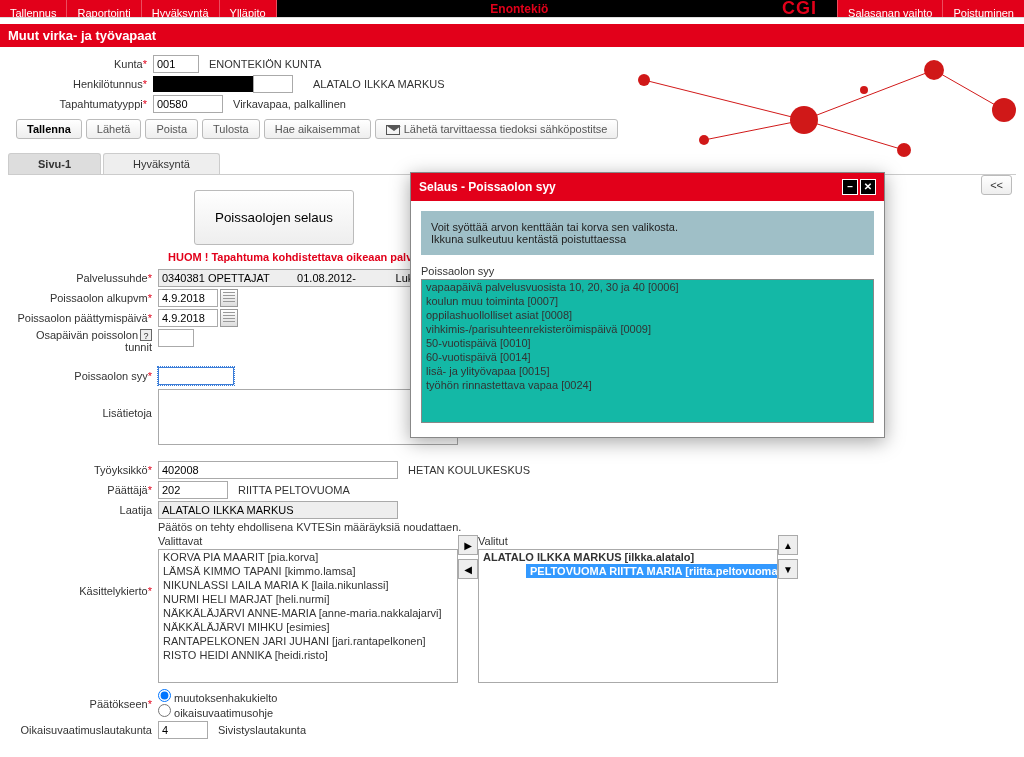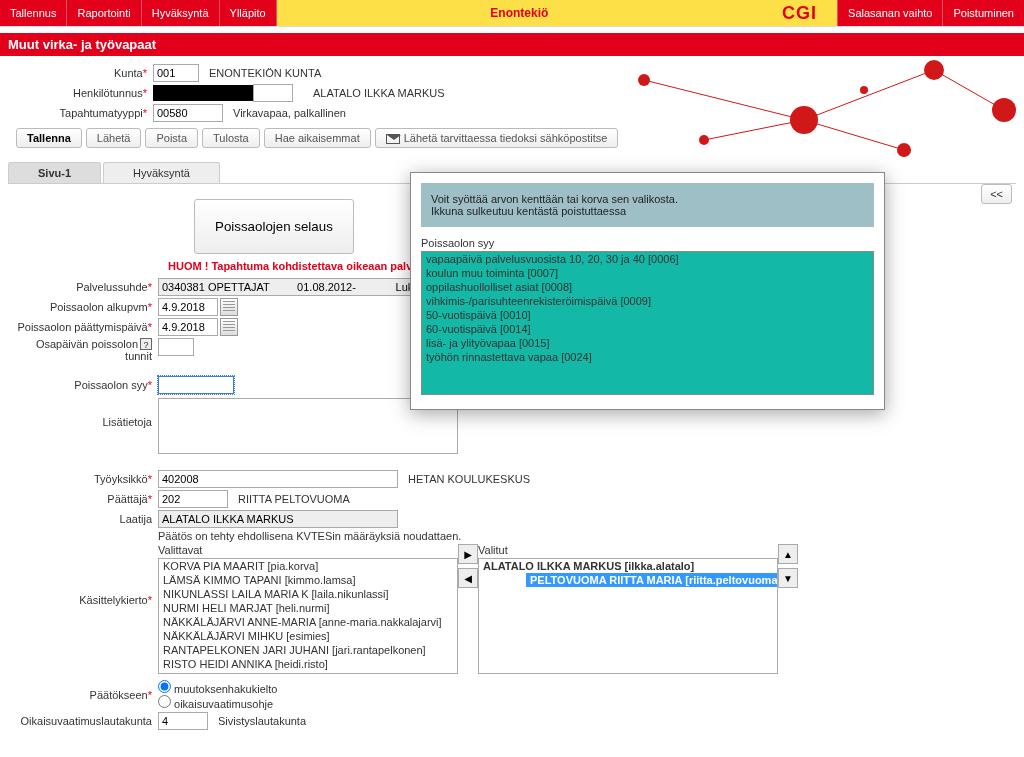--- a/index.html
+++ b/index.html
@@ -1,17 +1,17 @@
 <!DOCTYPE html>
 <html><head>
 <meta charset="utf-8">
 <style>
 * { box-sizing: border-box; margin: 0; padding: 0; }
 body { font-family: Arial, sans-serif; font-size: 11px; background: #fff; color: #333; width: 1024px; }
-.topbar { display: flex; align-items: center; background: #fde047; border-bottom: 1px solid #ddd; height: 27px; justify-content: space-between; }
+.topbar { display: flex; align-items: center; background: #000000; border-bottom: 1px solid #ddd; height: 18px; justify-content: space-between; }
 .topbar-left { display: flex; background: #e2001a; height: 100%; }
 .topbar-left .titem { color: #fff; padding: 0 10px; line-height: 26px; cursor: pointer; border-right: 1px solid rgba(255,255,255,0.3); font-size: 11px; }
 .topbar-center { flex: 1; text-align: center; color: #e2001a; font-weight: bold; font-size: 12px; }
 .topbar-logo { color: #e2001a; font-weight: bold; font-size: 18px; padding: 0 20px; letter-spacing: 1px; }
 .topbar-right { display: flex; background: #e2001a; height: 100%; }
 .topbar-right .titem { color: #fff; padding: 0 10px; line-height: 26px; cursor: pointer; font-size: 11px; border-left: 1px solid rgba(255,255,255,0.3); }
 .redband { background: #e2001a; color: #fff; padding: 4px 8px; font-weight: bold; font-size: 13px; margin-top: 6px; }
 .decor { position: absolute; top: 50px; right: 0; width: 420px; height: 110px; z-index: 0; opacity: 0.9; }
 .decor svg circle { fill: #c00; }
 .decor svg line { stroke: #c00; stroke-width: 1; }
@@ -30,21 +30,21 @@
 .tabs { display:flex; border-bottom:1px solid #ccc; margin:8px 8px 0 8px;}
 .tab { border:1px solid #ccc; border-bottom:none; padding:4px 29px; background:#eee; margin-right:2px; border-radius:3px 3px 0 0; cursor:pointer; font-size:11px;}
 .tab.active { background:#ddd; font-weight:bold; }
 .panel { margin:8px; border:1px solid transparent; padding:4px; }
 .browsebtn { border:1px solid #bbb; border-radius:3px; background:linear-gradient(#fff,#eee); padding:19px 20px; cursor:pointer;margin-left:36px; }
 .warn { color:#e2001a; font-weight:bold; margin:6px 0 6px 155px; font-size:11px; }
 .dateicon { display:inline-block; width:18px; height:18px; border:1px solid #999; background:linear-gradient(#fff,#ddd); vertical-align:middle; margin-left:2px; cursor:pointer; position:relative;}
 .dateicon::before{content:"";position:absolute;top:2px;left:2px;right:2px;bottom:2px;background:repeating-linear-gradient(#999,#999 1px,transparent 1px,transparent 3px);}
 .help {display:inline-block;width:12px;height:12px;border:1px solid #666;font-size:9px;text-align:center;line-height:12px;background:#eee;margin-left:2px;}
 textarea { resize:none; }
-.listbox { border:1px solid #aaa; background:#fff; height:116px; overflow-y:scroll; font-size:11px; }
+.listbox { border:1px solid #aaa; background:#fff; height:134px; overflow-y:scroll; font-size:11px; }
 .listbox div { padding:1px 4px; white-space:nowrap; }
 .listbox div.sel { background:#3399ff; color:#fff;margin-left:47px; }
 .arrcol { display:flex; flex-direction:column; gap:4px; justify-content:center; }
 .arrbtn { width:20px;height:20px;border:1px solid #aaa;background:#eee;cursor:pointer;font-size:10px; }
 .grayinput { background:#eee !important; }
 .dialog { position:absolute; top:172px; left:410px; width:475px; background:#fff; border:1px solid #888; box-shadow:0 4px 18px rgba(0,0,0,0.35); z-index:10; }
 .dlg-head { background:#e2001a; color:#fff; padding:6px 8px; display:flex; align-items:center; font-weight:bold; font-size:12px;}
 .dlg-head .sp { flex:1;}
 .dlg-head .dlgbtn { width:16px;height:16px;background:#000;color:#fff;border:1px solid #fff;margin-left:2px;cursor:pointer;text-align:center;line-height:14px;font-size:10px;}
 .dlg-info { background:#9fbfc7; margin:10px; padding:10px; font-size:11px; color:#222;}
@@ -224,20 +224,26 @@
     </div>
   </div>
   <div class="frow">
     <div class="flabel">Oikaisuvaatimuslautakunta</div>
     <input type="text" style="width: 50px;" value="4">
     <span style="margin-left:10px">Sivistyslautakunta</span>
   </div>
 </div>
 
 <div class="dialog">
+  <div class="dlg-head">
+    <span>Selaus - Poissaolon syy</span>
+    <span class="sp"></span>
+    <span class="dlgbtn">–</span>
+    <span class="dlgbtn">✕</span>
+  </div>
   <div class="dlg-info">
     <div>Voit syöttää arvon kenttään tai korva sen valikosta.</div>
     <div>Ikkuna sulkeutuu kentästä poistuttaessa</div>
   </div>
   <div class="dlg-body">
     <div class="lbl">Poissaolon syy</div>
     <div class="dlg-list" id="dlgopts">
         <div>vapaapäivä palvelusvuosista 10, 20, 30 ja 40 [0006]</div>
         <div>koulun muu toiminta [0007]</div>
         <div>oppilashuollolliset asiat [0008]</div>

